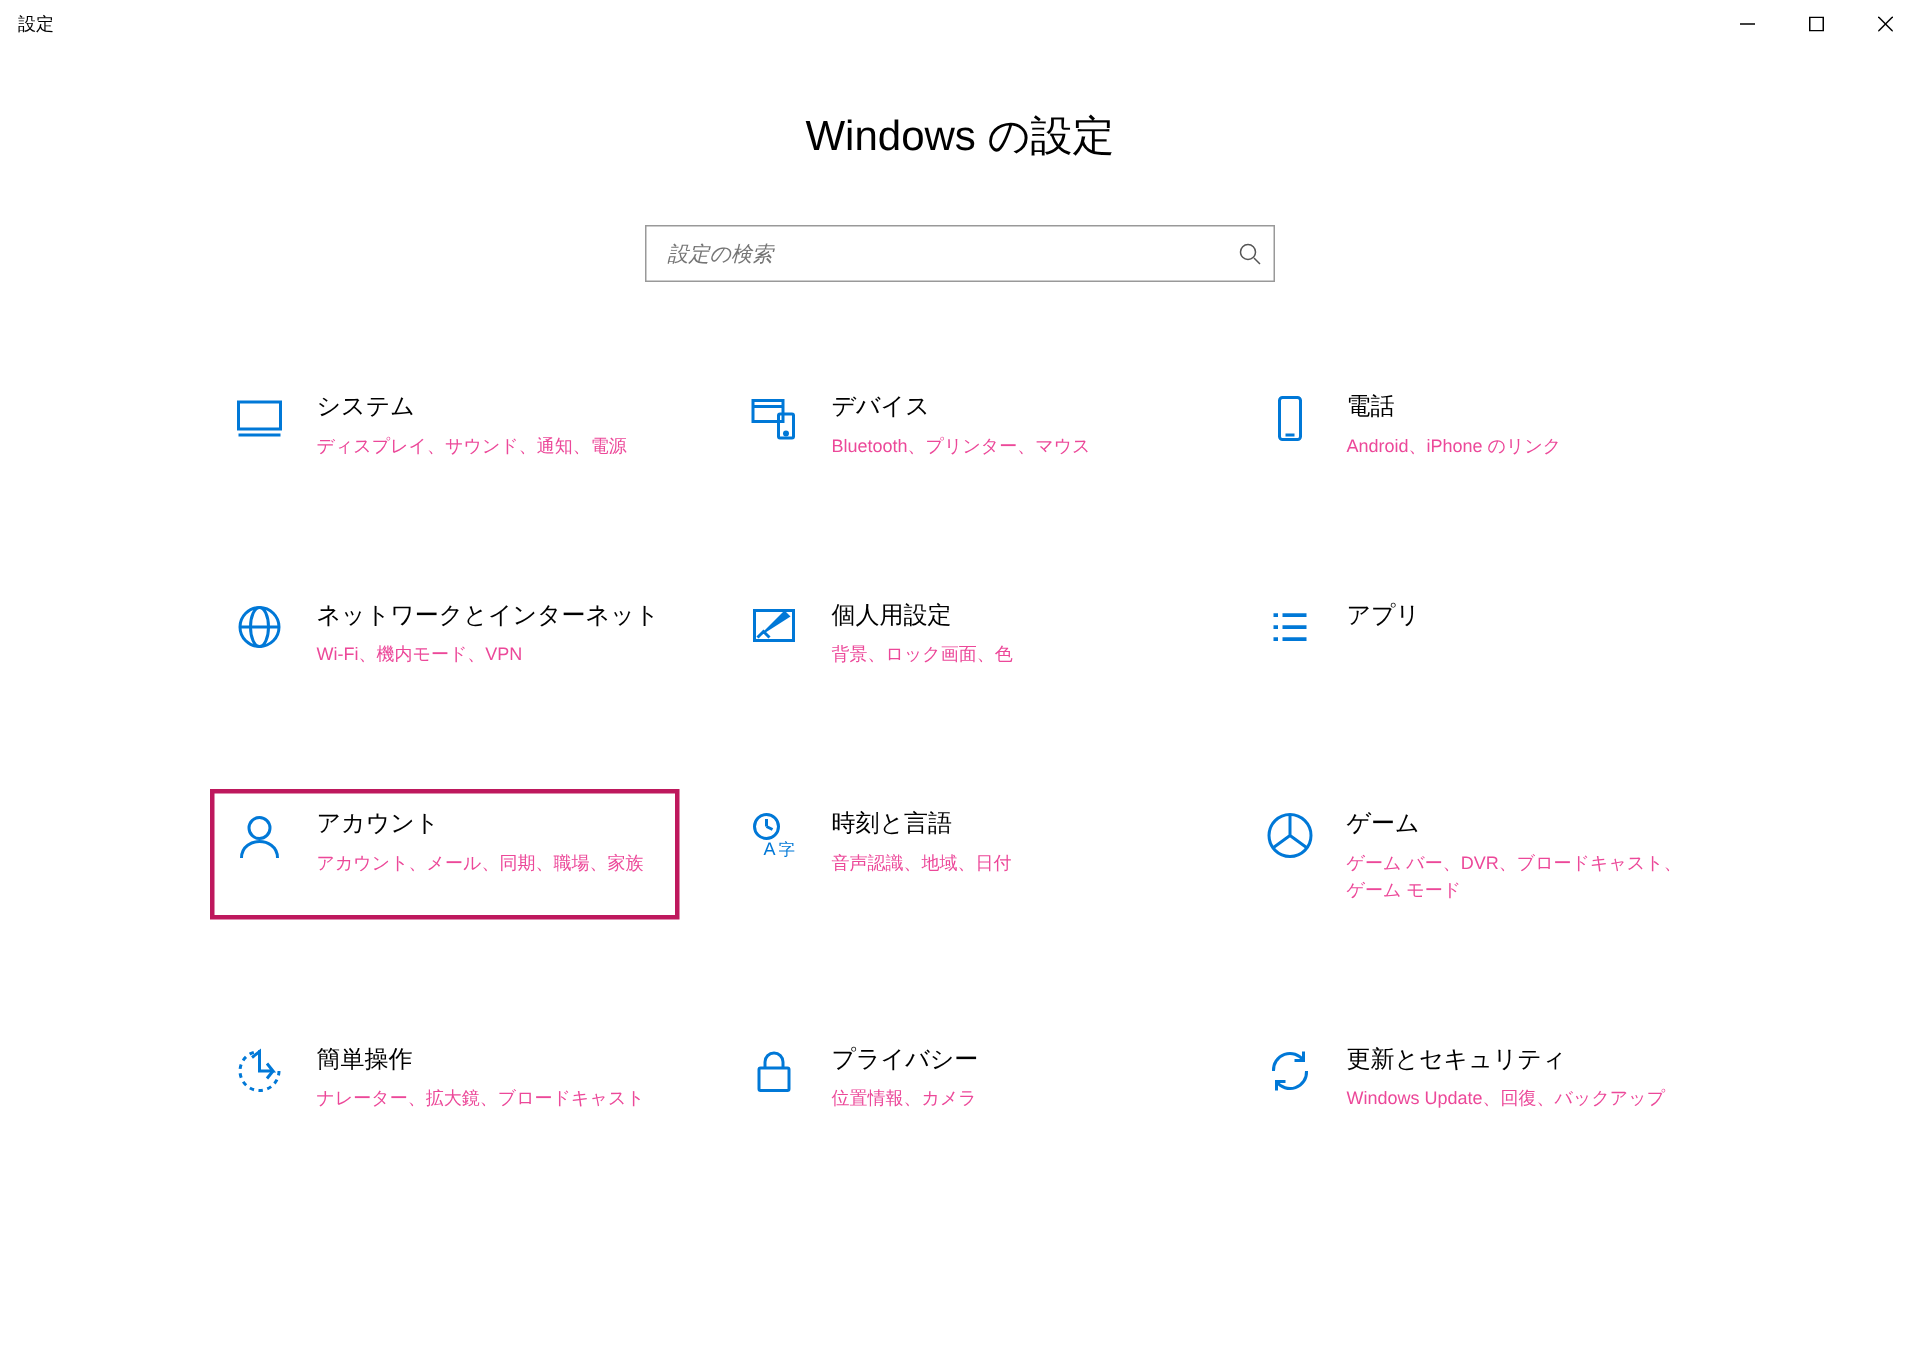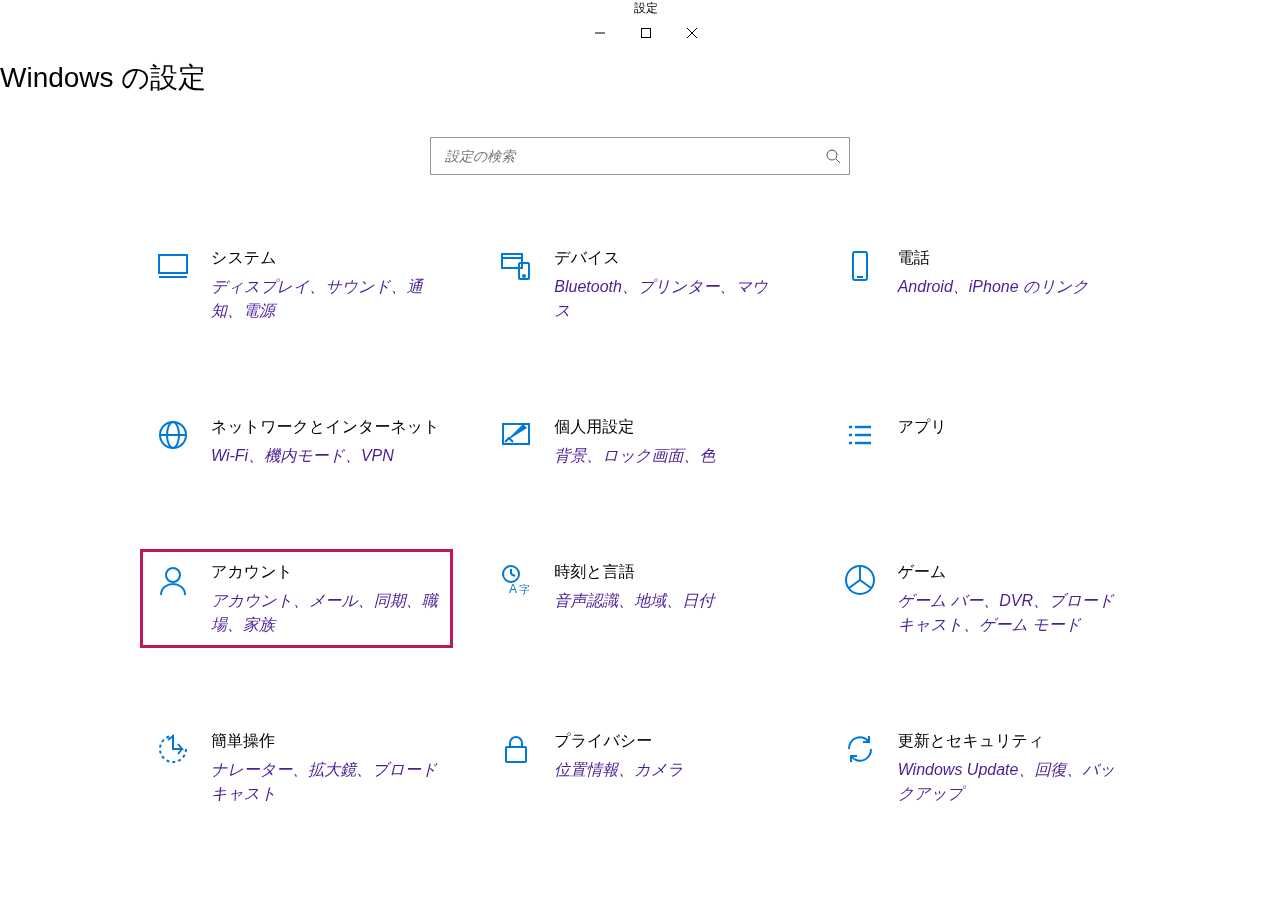--- a/index.html
+++ b/index.html
@@ -11,43 +11,42 @@
     font-family: "Yu Gothic UI", "Segoe UI", "Meiryo", sans-serif;
     color: #000000;
     overflow: hidden;
   }
   .titlebar {
     height: 32px;
     display: flex;
     align-items: center;
     justify-content: space-between;
     padding-left: 12px;
-    flex-direction: column;
   }
   .titlebar .title {
     font-size: 12px;
     color: #000;
   }
   .win-controls {
     display: flex;
   }
   .win-controls .ctrl {
     width: 46px;
     height: 32px;
     display: flex;
     align-items: center;
     justify-content: center;
   }
   .win-controls svg {
     stroke: #000;
     fill: none;
   }
   .header {
-    text-align: left;
-    margin-top: 27px;
+    text-align: center;
+    margin-top: 40px;
   }
   .header h1 {
     font-weight: 300;
     font-size: 28px;
     margin: 0;
     color: #000;
   }
   .search-wrap {
     display: flex;
     justify-content: center;
@@ -111,25 +110,24 @@
   .tile .txt {
     flex: 1;
     min-width: 0;
   }
   .tile .ttitle {
     font-size: 16px;
     color: #000;
     margin-top: 2px;
   }
   .tile .tdesc {
-    font-size: 16px;
-    color: #4c1d95;
+    font-size: 12px;
+    color: #ec4899;
     margin-top: 6px;
     line-height: 1.5;
-    font-style: italic;
   }
 </style>
 </head>
 <body>
 
 <div class="titlebar">
   <div class="title">設定</div>
   <div class="win-controls">
     <div class="ctrl">
       <svg width="10" height="10" viewBox="0 0 10 10">

